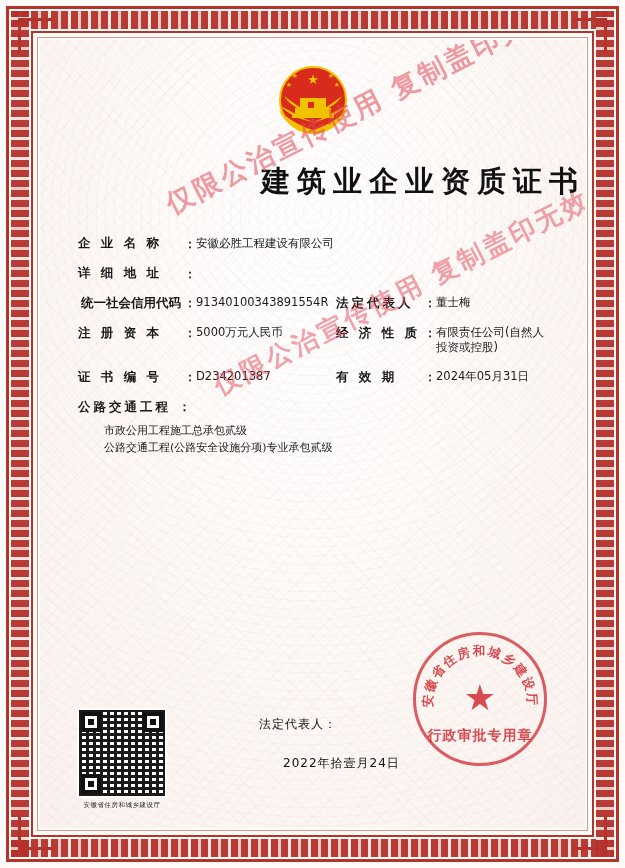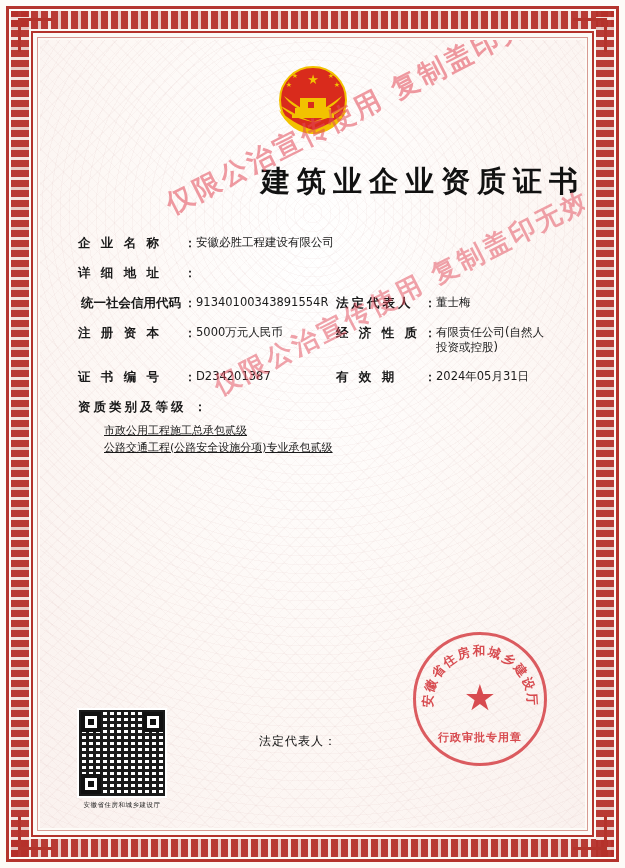--- a/index.html
+++ b/index.html
@@ -134,21 +134,21 @@
     position: absolute;
     left: 38px;
     right: 30px;
     top: 195px;
     font-family: "DejaVu Sans", sans-serif;
     font-size: 11.5px;
     color: #1a1a1a;
   }
   .row {
     display: flex;
-    align-items: flex-start;
+    align-items: flex-end;
     margin-bottom: 13px;
     line-height: 1.35;
   }
   .label {
     width: 106px;
     flex: 0 0 106px;
     font-weight: bold;
     font-size: 12.5px;
     letter-spacing: 3px;
     white-space: nowrap;
@@ -178,21 +178,21 @@
     font-size: 12.5px;
     letter-spacing: 3px;
     margin-top: 4px;
     margin-bottom: 6px;
   }
   .qual-list {
     margin-left: 26px;
     font-size: 11px;
     line-height: 1.55;
   }
-  .qual-item { white-space: nowrap; text-decoration: underline; }
+  .qual-item { white-space: nowrap; }
 
   
   .watermark {
     position: absolute;
     left: 120px;
     top: 150px;
     width: 420px;
     transform: rotate(-27deg);
     transform-origin: left top;
     color: rgba(226, 72, 88, 0.55);
@@ -316,21 +316,21 @@
     font-weight: bold;
     fill: rgba(206, 32, 39, 0.8);
     letter-spacing: 2px;
   }
   .seal-bottom {
     position: absolute;
     left: 0; right: 0;
     bottom: 18px;
     text-align: center;
     font-family: "DejaVu Sans", sans-serif;
-    font-size: 11px;
+    font-size: 14px;
     font-weight: bold;
     color: rgba(206, 32, 39, 0.8);
     letter-spacing: 1px;
   }
 </style>
 </head>
 <body>
 
 <div id="certificate">
 
@@ -423,21 +423,21 @@
           <div class="colon">：</div>
           <div class="value">D234201387</div>
         </div>
         <div class="half-b">
           <div class="label">有 效 期</div>
           <div class="colon">：</div>
           <div class="value">2024年05月31日</div>
         </div>
       </div>
 
-      <div class="qual-head">资质类别及等级 ：</div>
+      <div class="qual-head">公路交通工程 ：</div>
       <div class="qual-list">
         <div class="qual-item">市政公用工程施工总承包贰级</div>
         <div class="qual-item">公路交通工程(公路安全设施分项)专业承包贰级</div>
       </div>
     </div>
 
     <div class="watermark">仅限公治宣传使用 复制盖印无效</div>
     <div class="watermark2">仅限公治宣传使用 复制盖印无效</div>
 
     <div class="qr-block">
@@ -446,20 +446,21 @@
         <span class="qr-eye e2"></span>
         <span class="qr-eye e3"></span>
       </div>
       <div class="qr-caption">安徽省住房和城乡建设厅</div>
     </div>
 
     <div class="issuer-block">
       <div class="issuer-line">
         <span class="issuer-label">法定代表人：</span>
       </div>
+      <div class="issue-date">2022年拾壹月24日</div>
     </div>
 
     <div class="seal">
       <svg class="seal-arc" viewBox="0 0 128 128">
         <defs>
           <path id="arcpath" d="M 16,68 A 48,48 0 0 1 112,68" fill="none"></path>
         </defs>
         <text>
           <textPath href="#arcpath" startOffset="50%" text-anchor="middle">安徽省住房和城乡建设厅</textPath>
         </text>

